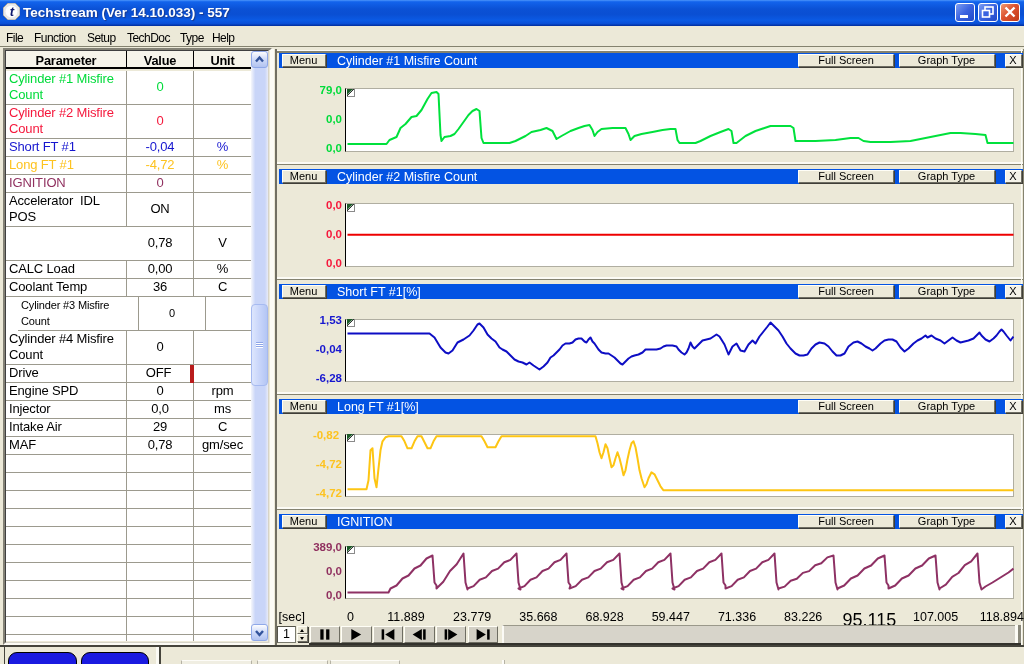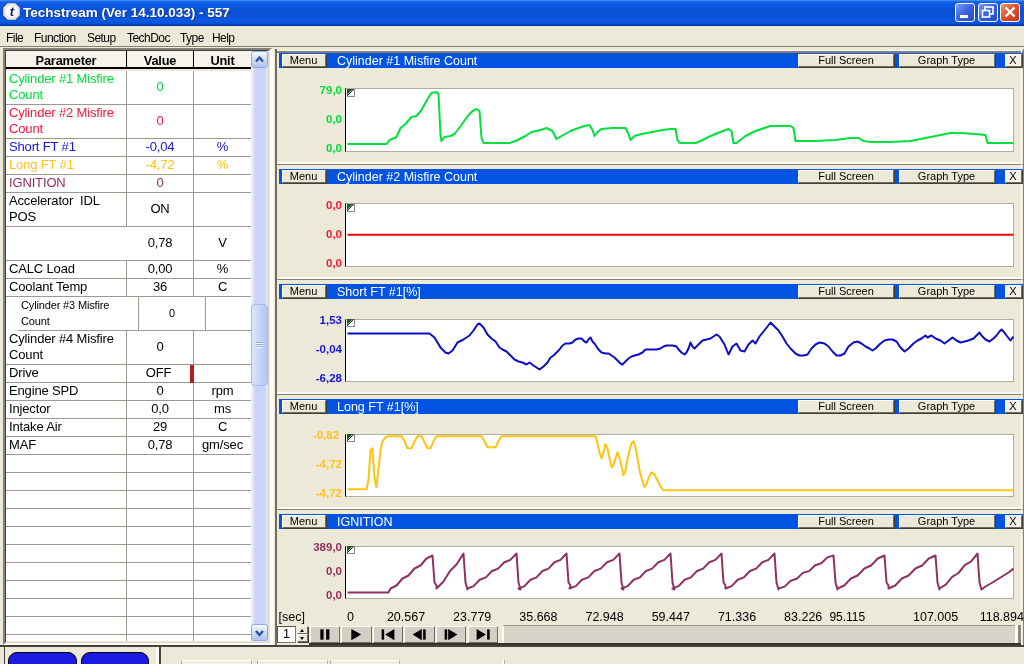--- a/index.html
+++ b/index.html
@@ -310,28 +310,28 @@
     <svg width="8" height="8" style="position:absolute;left:-1px;top:-1px;">
       <polygon points="0,0 6,0 0,6" fill="#1d5c28"></polygon>
       <line x1="7" y1="0" x2="0" y2="7" stroke="#333" stroke-width="1"></line>
     </svg>
   </div>
 <svg class="abs" width="667" height="53.5" viewBox="0 0 667 53.5" style="left:346.8px;top:545.5px;">
     <polyline points="0.5,46.5 41.5,46.5 43.5,42.5 49.5,39.5 55.5,32.5 61.5,29.5 67.5,22.5 73.5,19.5 79.5,12.5 85.5,9.5 87.5,36.5 89.5,39.5 89.5,42.5 96.3,35.7 103.0,25.0 109.7,18.3 116.5,7.5 118.5,36.5 120.5,43.5 120.5,42.5 126.6,40.1 132.7,33.7 138.9,31.4 145.0,25.0 151.1,22.6 157.3,16.3 163.4,13.9 169.5,7.5 171.5,36.5 173.5,43.5 171.5,42.5 177.5,40.1 183.5,33.7 189.5,31.4 195.5,25.0 201.5,22.6 207.5,16.3 213.5,13.9 219.5,7.5 221.5,36.5 223.5,39.5 222.5,42.5 228.7,40.1 235.0,33.7 241.3,31.4 247.5,25.0 253.7,22.6 260.0,16.3 266.3,13.9 272.5,7.5 274.5,36.5 276.5,43.5 274.5,42.5 280.6,40.1 286.7,33.7 292.9,31.4 299.0,25.0 305.1,22.6 311.3,16.3 317.4,13.9 323.5,7.5 325.5,36.5 327.5,43.5 325.5,42.5 331.6,40.1 337.7,33.7 343.9,31.4 350.0,25.0 356.1,22.6 362.3,16.3 368.4,13.9 374.5,7.5 376.5,36.5 378.5,39.5 378.5,42.5 384.6,40.1 390.7,33.7 396.9,31.4 403.0,25.0 409.1,22.6 415.3,16.3 421.4,13.9 427.5,7.5 429.5,36.5 431.5,43.5 431.5,42.5 437.6,40.6 443.7,34.7 449.8,32.8 455.9,26.9 462.1,25.1 468.2,19.2 474.3,17.3 480.4,11.4 486.5,9.5 488.5,36.5 490.5,43.5 490.5,42.5 497.2,39.5 503.9,32.5 510.6,29.5 517.4,22.5 524.1,19.5 530.8,12.5 537.5,9.5 539.5,36.5 541.5,39.5 541.5,42.5 548.2,39.5 554.9,32.5 561.6,29.5 568.4,22.5 575.1,19.5 581.8,12.5 588.5,9.5 590.5,36.5 592.5,43.5 592.5,42.5 598.8,38.7 605.2,30.8 611.5,27.0 617.8,19.2 624.2,15.3 630.5,7.5 632.5,36.5 634.5,43.5 638.5,40.5 645.5,36.5 653.5,31.5 661.5,26.5 666.5,22.5" fill="none" stroke="#8e3164" stroke-width="2" stroke-linejoin="round"></polyline>
   </svg>
 <div class="abs" style="left:278.5px;top:610px;font-size:12.5px;color:#000;">[sec]</div>
 <div class="abs" style="left:310.5px;top:610px;width:80px;text-align:center;font-size:12.5px;color:#000;">0</div>
-<div class="abs" style="left:366.0px;top:610px;width:80px;text-align:center;font-size:12.5px;color:#000;">20.567</div>
+<div class="abs" style="left:366.0px;top:610px;width:80px;text-align:center;font-size:12.5px;color:#000;">11.889</div>
 <div class="abs" style="left:432.2px;top:610px;width:80px;text-align:center;font-size:12.5px;color:#000;">23.779</div>
 <div class="abs" style="left:498.4px;top:610px;width:80px;text-align:center;font-size:12.5px;color:#000;">35.668</div>
-<div class="abs" style="left:564.6px;top:610px;width:80px;text-align:center;font-size:12.5px;color:#000;">72.948</div>
+<div class="abs" style="left:564.6px;top:610px;width:80px;text-align:center;font-size:12.5px;color:#000;">68.928</div>
 <div class="abs" style="left:630.8px;top:610px;width:80px;text-align:center;font-size:12.5px;color:#000;">59.447</div>
 <div class="abs" style="left:697.0px;top:610px;width:80px;text-align:center;font-size:12.5px;color:#000;">71.336</div>
 <div class="abs" style="left:763.2px;top:610px;width:80px;text-align:center;font-size:12.5px;color:#000;">83.226</div>
-<div class="abs" style="left:829.4000000000001px;top:610px;width:80px;text-align:left;font-size:12px;color:#000;">95.115</div>
+<div class="abs" style="left:829.4000000000001px;top:610px;width:80px;text-align:center;font-size:18px;color:#000;">95.115</div>
 <div class="abs" style="left:895.6px;top:610px;width:80px;text-align:center;font-size:12.5px;color:#000;">107.005</div>
 <div class="abs" style="left:961.8000000000001px;top:610px;width:80px;text-align:center;font-size:12.5px;color:#000;">118.894</div>
 <div class="abs" style="left:277px;top:625.5px;width:19px;height:17px;background:#fff;border:1px solid #7a7a6e;border-top-color:#55544a;border-left-color:#55544a;font-size:12.5px;text-align:center;line-height:15px;color:#000;">1</div>
 <div class="abs btn3d" style="left:296.5px;top:625.5px;width:11px;height:8.4px;">
     <div class="abs" style="left:2px;top:2px;width:0;height:0;border-left:2.8px solid transparent;border-right:2.8px solid transparent;border-bottom:3.6px solid #000;"></div>
   </div>
 <div class="abs btn3d" style="left:296.5px;top:634.1px;width:11px;height:8.4px;">
     <div class="abs" style="left:2px;top:2px;width:0;height:0;border-left:2.8px solid transparent;border-right:2.8px solid transparent;border-top:3.6px solid #000;"></div>
   </div>
 <div class="abs" style="left:309.5px;top:625.5px;width:30.6px;height:17px;background:#d2cfc4;border-top:1px solid #fffef6;border-left:1px solid #fffef6;border-right:1px solid #6e6d62;border-bottom:1px solid #6e6d62;"><svg width="28" height="15" viewBox="0 0 28 16">

